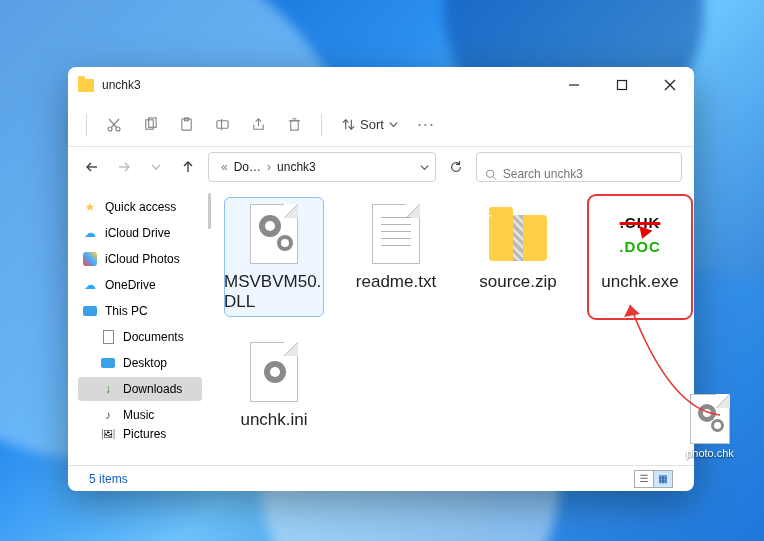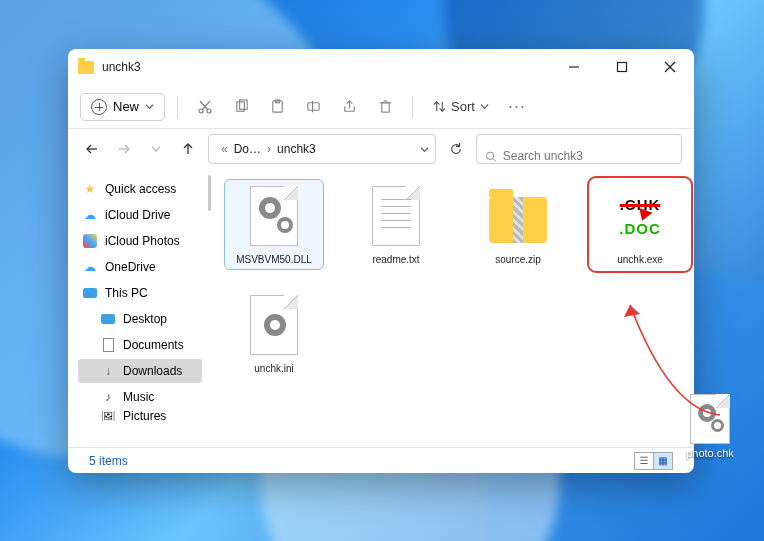--- a/index.html
+++ b/index.html
@@ -12,21 +12,21 @@
   }
   
   .bloom { position: absolute; border-radius: 50%; filter: blur(6px); opacity: .55; }
   .b1 { width: 520px; height: 520px; background: #9cd6ff; left: -160px; top: -60px; }
   .b2 { width: 420px; height: 420px; background: #2c8ef0; right: -140px; bottom: -150px; }
   .b3 { width: 300px; height: 300px; background: #d0ecff; left: 260px; top: 330px; }
   .b4 { width: 260px; height: 260px; background: #0b4fa8; right: 60px; top: -120px; }
 
   
   .window {
-    position: absolute; left: 68px; top: 49px; width: 626px; height: 424px;
+    position: absolute; left: 68px; top: 67px; width: 626px; height: 424px;
     background: #fff; border-radius: 8px; box-shadow: 0 12px 40px rgba(0,0,0,.35);
     display: flex; flex-direction: column;
   }
   .titlebar { display: flex; align-items: center; height: 36px; padding: 0 10px; }
   .titlebar .folder-ic { width: 16px; height: 13px; margin-right: 8px; background:#ffcf48; border-radius:1px; position:relative;}
   .titlebar .folder-ic:before{content:"";position:absolute;left:0;top:-3px;width:7px;height:3px;background:#ffcf48;border-radius:1px 1px 0 0;}
   .title { font-size: 12px; color:#222; }
   .winbtns { margin-left: auto; display:flex; gap: 20px; }
   .winbtn { width: 28px; height: 28px; display:flex; align-items:center; justify-content:center; color:#222; }
   .winbtn svg { display:block; }
@@ -68,21 +68,21 @@
   .photos-ic{background:linear-gradient(45deg,#f44,#4af,#fc4);width:14px;height:14px;border-radius:3px;}
 
   .splitter{ width:6px; display:flex; align-items:flex-start; justify-content:center; padding-top:6px;}
   .splitter div{ width:3px; height:36px; background:#c9c9c9; border-radius:2px;}
 
   .files { flex:1; padding: 10px 12px; overflow:hidden; }
   .file-grid { display:flex; flex-wrap:wrap; gap: 18px 22px; width: 470px; }
   .file { width: 100px; display:flex; flex-direction:column; align-items:center; gap:6px; padding:4px; border:1px solid transparent; border-radius:6px; cursor:pointer; }
   .file.selected { border-color:#8fbff2; background:#eef6ff; }
   .file.highlighted { outline:2px solid #e53935; outline-offset:1px; }
-  .filelabel { font-size:10px; color:#222; text-align:right; max-width:100px; overflow-wrap:break-word; }
+  .filelabel { font-size:17px; color:#222; text-align:left; max-width:100px; overflow-wrap:break-word; }
   .thumb { width:64px; height:64px; display:flex; align-items:center; justify-content:center; position:relative; }
 
   
   .page { width:48px; height:60px; background:#fff; border:1px solid #bfbfbf; position:relative; }
   .page:before{ content:""; position:absolute; right:-1px; top:-1px; width:14px; height:14px; background:linear-gradient(135deg,#fff 49%, #bfbfbf 50%, #e8e8e8 51%);}
   .page.lines:after{content:"";position:absolute;left:8px;right:8px;top:12px;bottom:12px;background:repeating-linear-gradient(#b5b5b5 0 1px, transparent 1px 7px);}
 
   .gear{position:absolute;width:22px;height:22px;border-radius:50%;background:#8a8a8a;}
   .gear:after{content:"";position:absolute;inset:6px;border-radius:50%;background:#fff;}
   .gear-big{left:8px;top:10px;}
@@ -144,27 +144,20 @@
       <span class="winbtn">
         <svg width="12" height="12" viewBox="0 0 12 12">
             <line x1="1" y1="1" x2="11" y2="11" stroke="#222" stroke-width="1.3"></line>
             <line x1="11" y1="1" x2="1" y2="11" stroke="#222" stroke-width="1.3"></line>
           </svg>
       </span>
     </div>
   </div>
 
   <div class="toolbar">
-    <div class="newbtn">
-      <span class="circle-plus"></span>
-      <span>New</span>
-      <svg width="9" height="9" viewBox="0 0 10 10">
-          <polyline points="1,3 5,7 9,3" fill="none" stroke="#555" stroke-width="1.3"></polyline>
-        </svg>
-    </div>
     <div class="sep"></div>
     <span class="tbicon">
         <svg width="16" height="16" viewBox="0 0 16 16" fill="none" stroke="#666" stroke-width="1.2">
           <circle cx="4" cy="12" r="2"></circle>
           <circle cx="12" cy="12" r="2"></circle>
           <line x1="5" y1="11" x2="13" y2="2"></line>
           <line x1="11" y1="11" x2="3" y2="2"></line>
         </svg>
       </span>
     <span class="tbicon">
@@ -287,29 +280,29 @@
           <span>OneDrive</span>
         </div>
       <div class="side-item">
           <span class="side-ic pc-ic">
             <span class="mono-ic"></span>
           </span>
           <span>This PC</span>
         </div>
       <div class="side-item indent">
           <span class="side-ic">
+            <span class="doc-ic"></span>
+          </span>
+          <span>Documents</span>
+        </div>
+      <div class="side-item indent">
+          <span class="side-ic">
             <span class="mono-ic"></span>
           </span>
           <span>Desktop</span>
-        </div>
-      <div class="side-item indent">
-          <span class="side-ic">
-            <span class="doc-ic"></span>
-          </span>
-          <span>Documents</span>
         </div>
       <div class="side-item indent selected">
           <span class="side-ic dl-ic">↓</span>
           <span>Downloads</span>
         </div>
       <div class="side-item indent">
           <span class="side-ic music-ic">♪</span>
           <span>Music</span>
         </div>
       <div class="side-item indent" style="overflow:hidden;height:10px;">

